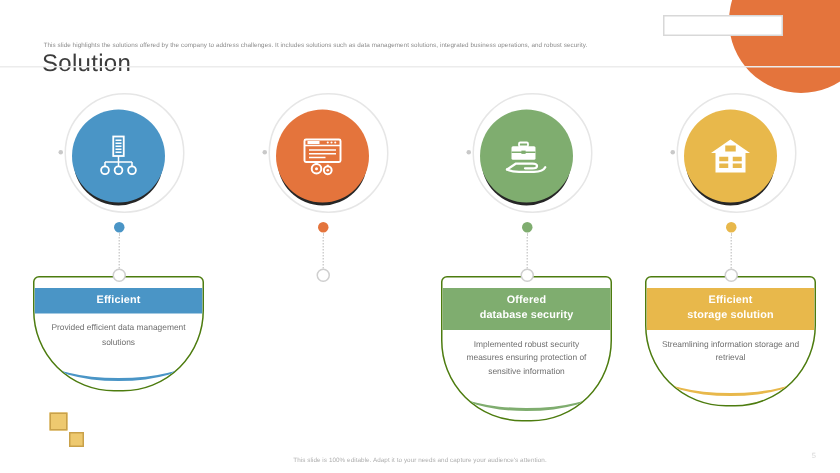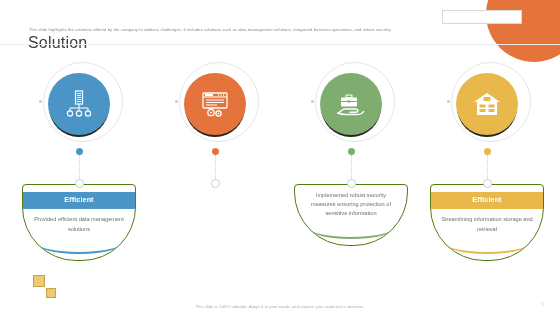--- a/index.html
+++ b/index.html
@@ -217,20 +217,24 @@
               <path d="M3 25 L9 21 L20 21 Q23 21 23 22.6 Q23 24.2 20 24.2 L15 24.2" fill="none" stroke="#fff" stroke-width="1.5" stroke-linecap="round" stroke-linejoin="round"></path>
               <path d="M3 25 Q6 26.5 11 26.5 L21 26.5 Q27 26.5 28.5 23.5" fill="none" stroke="#fff" stroke-width="1.5" stroke-linecap="round"></path>
             </svg>
           </span>
         </div>
       </div>
       <div class="node-dot" style="background:#7fad6f"></div>
       <div class="stem"></div>
       <div class="ring-small"></div>
       <div class="card">
+        <div class="card-head" style="background:#7fad6f">
+          <div>Offered</div>
+          <div>database security</div>
+        </div>
         <div class="card-body">Implemented robust security measures ensuring protection of sensitive information</div>
         <div class="arc" style="color:#7fad6f"></div>
       </div>
     </div>
 
     <div class="col">
       <div class="icon-wrap">
         <div class="ring"></div>
         <div class="ring-dot"></div>
         <div class="disc" style="background:#e8b84b">
@@ -246,20 +250,21 @@
             </svg>
           </span>
         </div>
       </div>
       <div class="node-dot" style="background:#e8b84b"></div>
       <div class="stem"></div>
       <div class="ring-small"></div>
       <div class="card">
         <div class="card-head" style="background:#e8b84b">
           <div>Efficient</div>
+          <div>storage solution</div>
         </div>
         <div class="card-body">Streamlining information storage and retrieval</div>
         <div class="arc" style="color:#e8b84b"></div>
       </div>
     </div>
 
   </div>
 
   <div class="sq sq1"></div>
   <div class="sq sq2"></div>

